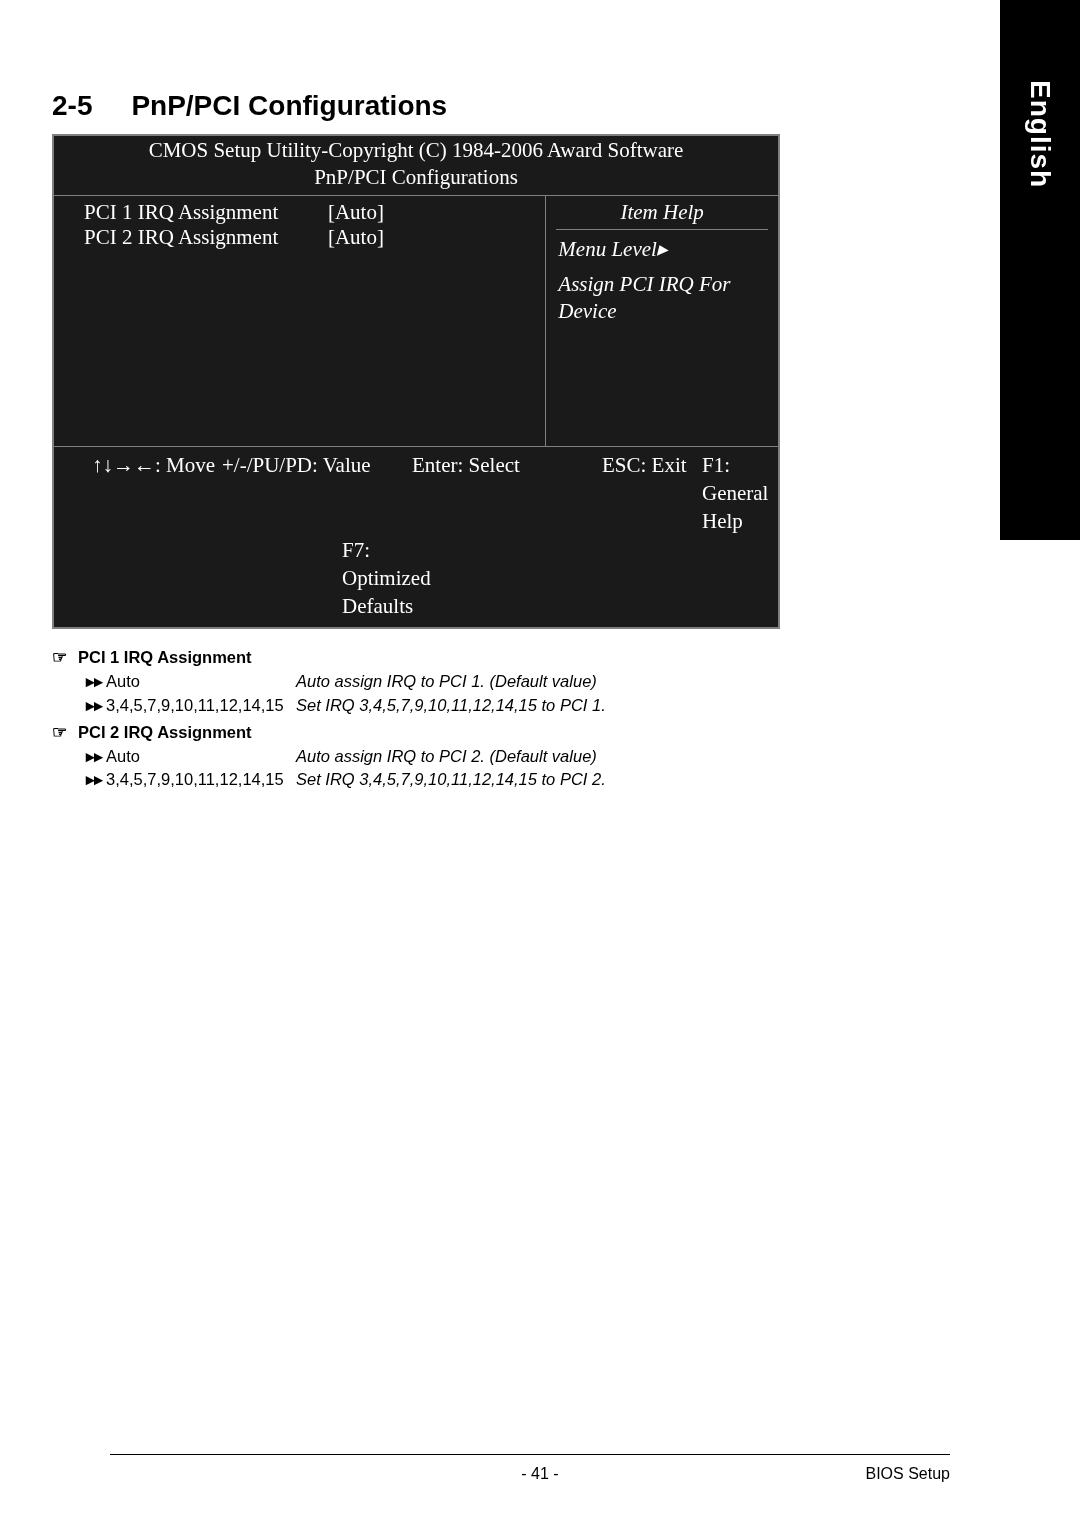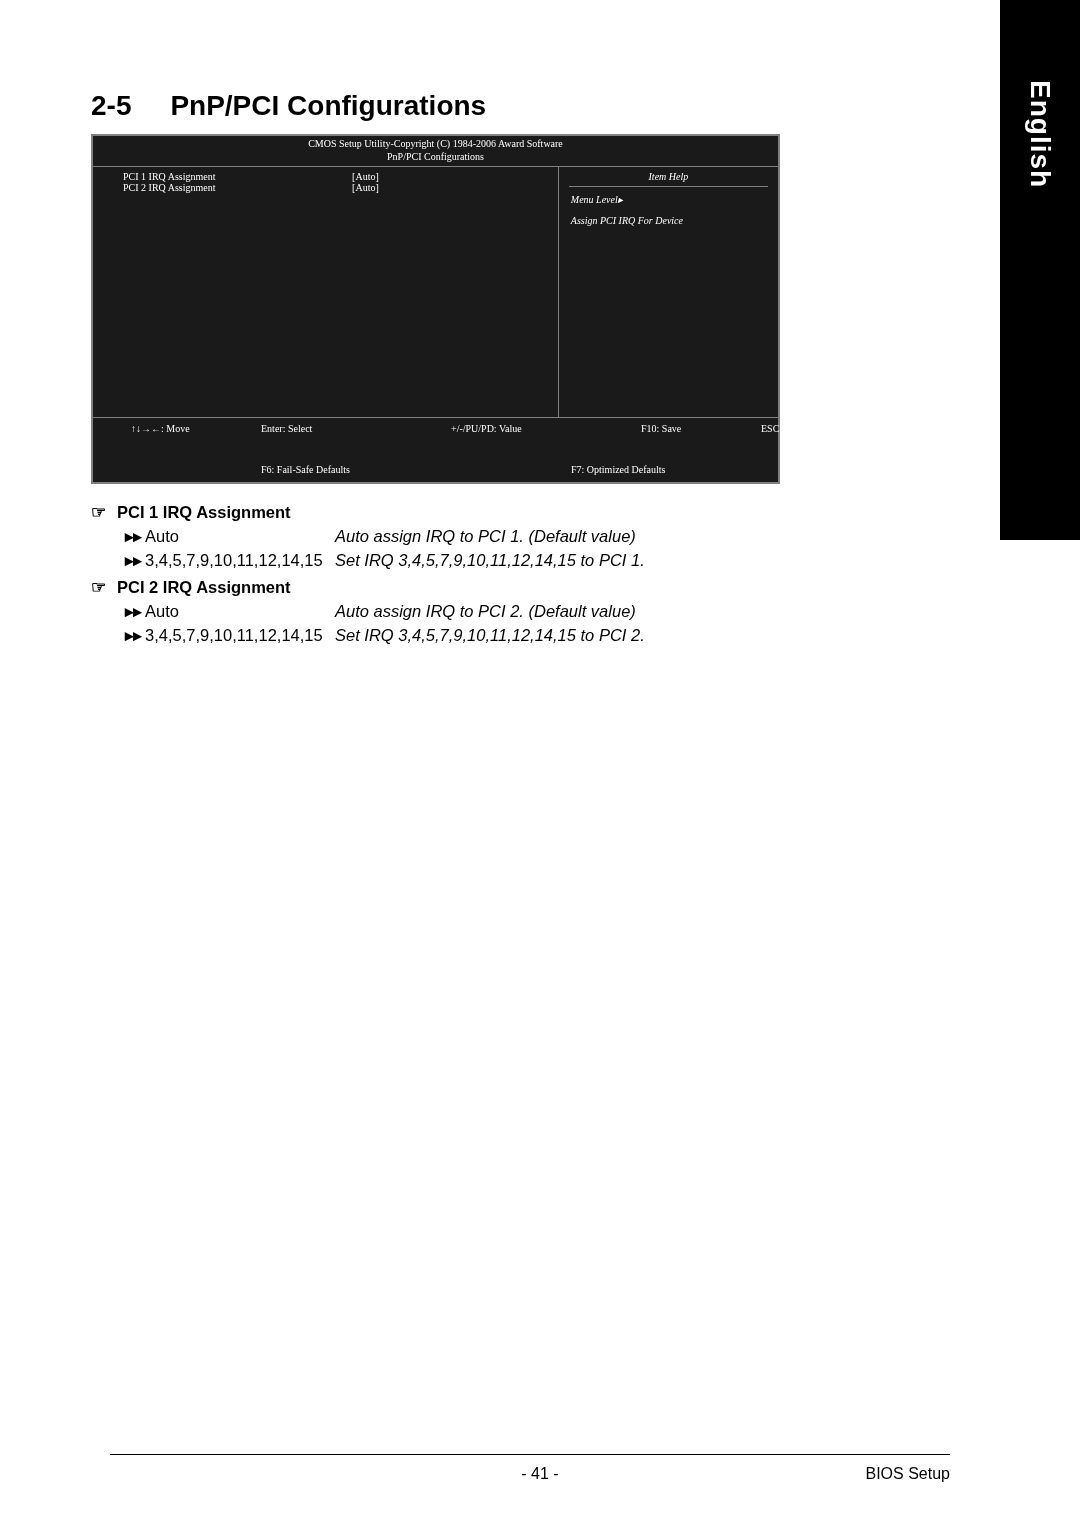--- a/index.html
+++ b/index.html
@@ -23,34 +23,34 @@
       justify-content: center;
       padding-top: 80px;
     }
     .vertical-text {
       writing-mode: vertical-rl;
       font-weight: bold;
       font-size: 28px;
       letter-spacing: 1px;
     }
     .page-content {
-      padding: 90px 130px 0 91px;
+      padding: 90px 130px 0 52px;
       width: 910px;
     }
     .section-title {
       font-size: 28px;
       font-weight: bold;
       margin-bottom: 12px;
     }
     .bios-box {
       border: 2px solid #808080;
       background: #1a1a1a;
       color: #fff;
       font-family: "Times New Roman", serif;
-      font-size: 10px;
+      font-size: 21px;
     }
     .bios-header {
       text-align: center;
       border-bottom: 1px solid #808080;
       padding: 1px 0 3px 0;
       line-height: 1.3;
     }
     .bios-body {
       display: flex;
       min-height: 250px;
@@ -166,29 +166,27 @@
       <div class="bios-right">
         <div class="item-help-hdr">Item Help</div>
         <div class="bios-right-line">Menu Level▸</div>
         <div class="bios-right-line"></div>
         <div class="bios-right-line">Assign PCI IRQ For Device</div>
       </div>
     </div>
     <div class="bios-footer">
       <div class="bios-footer-row">
         <span class="bf-c1">↑↓→←: Move</span>
+        <span class="bf-c2">+/-/PU/PD: Value</span>
         <span class="bf-c2">Enter: Select</span>
-        <span class="bf-c2">+/-/PU/PD: Value</span>
-        <span class="bf-c3">F10: Save</span>
         <span class="bf-c4">ESC: Exit</span>
         <span class="bf-c5">F1: General Help</span>
       </div>
       <div class="bios-footer-row">
         <span class="bf-c1"></span>
-        <span class="bf-c2">F6: Fail-Safe Defaults</span>
         <span class="bf-c3"></span>
         <span class="bf-c4">F7: Optimized Defaults</span>
         <span class="bf-c5"></span>
       </div>
     </div>
   </div>
 
   <div class="explain">
     <div class="item-hdr">
       <span class="pointer-icon">☞</span>

